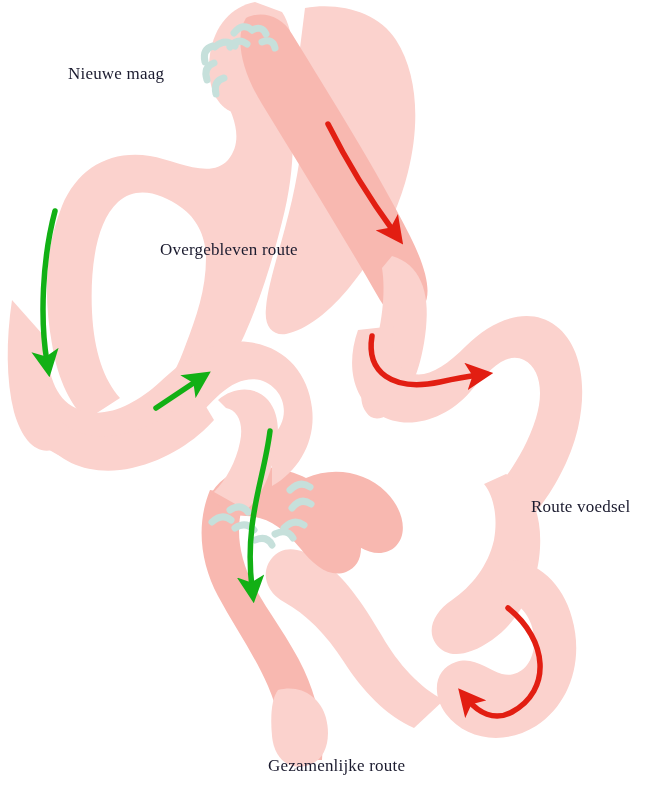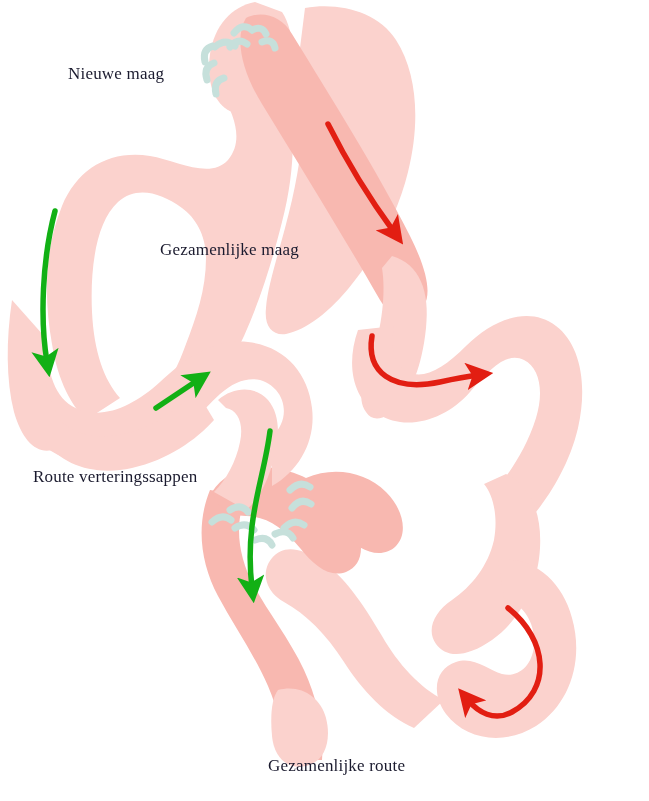--- a/index.html
+++ b/index.html
@@ -272,20 +272,20 @@
     </g>
 
     <g>
       <path d="M 270 431 C 264 480, 244 520, 252 588" stroke="#12B015" stroke-width="5.5" fill="none" stroke-linecap="round" marker-end="url(#ah-green)"></path>
     </g>
 
   </svg>
 
   <div class="label" id="label-nieuwe-maag">Nieuwe maag</div>
 
-  <div class="label" id="label-overgebleven">Gezamenlijke maag</div>
-
-  <div class="label" id="label-route-vert">Route verteringssappen</div>
-
+  <div class="label" id="label-overgebleven">Overgebleven route</div>
+
+
+  <div class="label" id="label-route-voedsel">Route voedsel</div>
 
   <div class="label" id="label-gezamenlijke">Gezamenlijke route</div>
 
 </div>
 
 </body></html>

